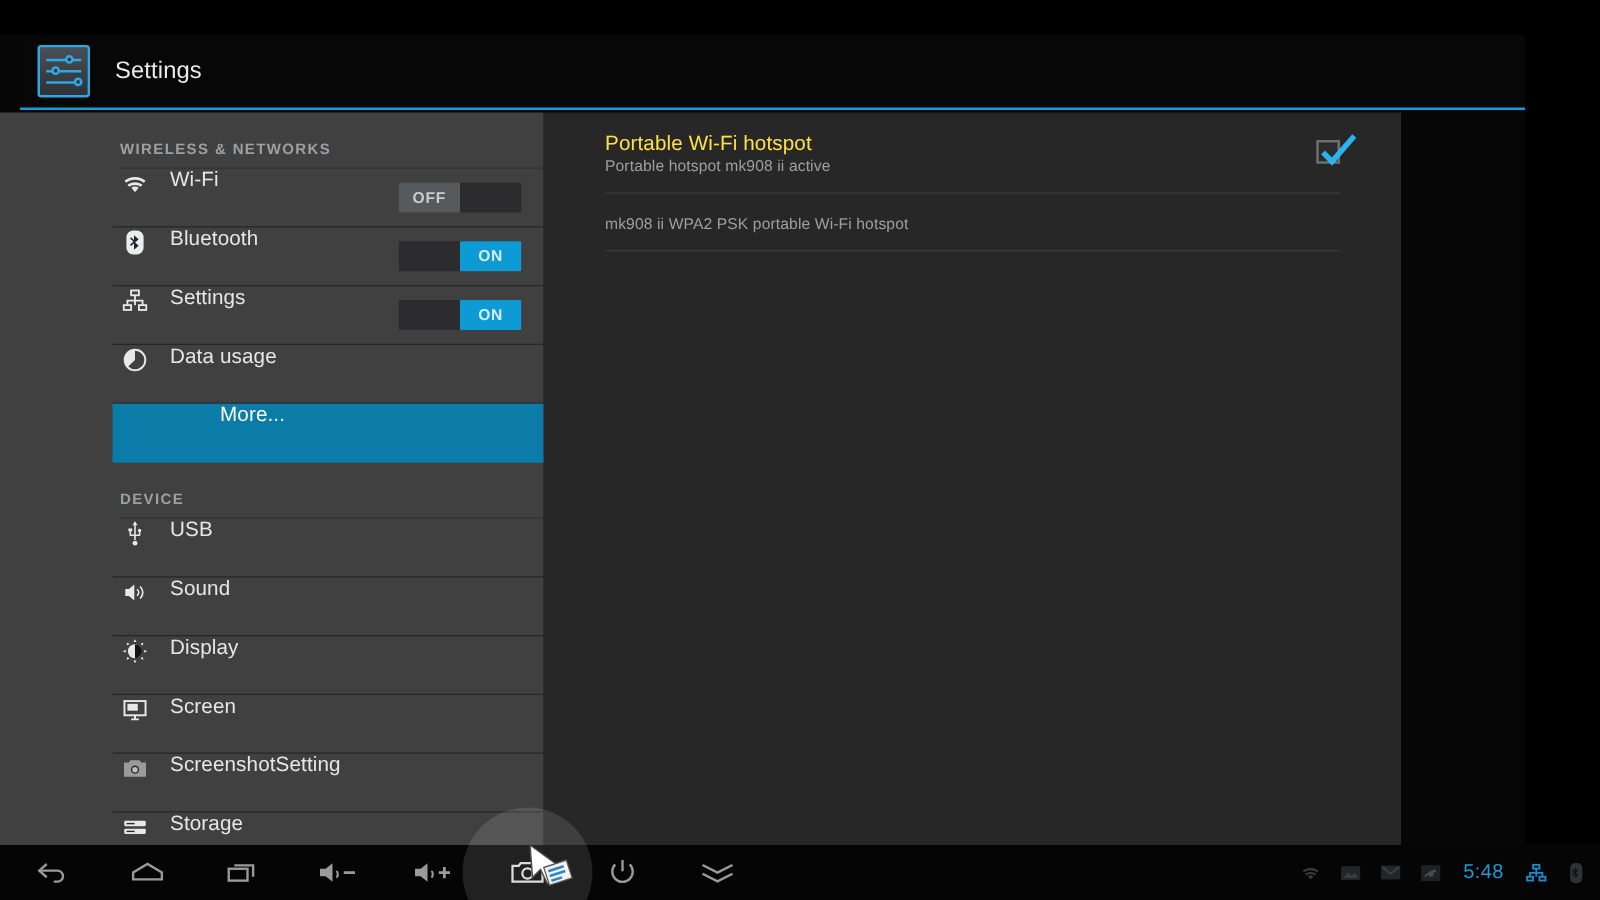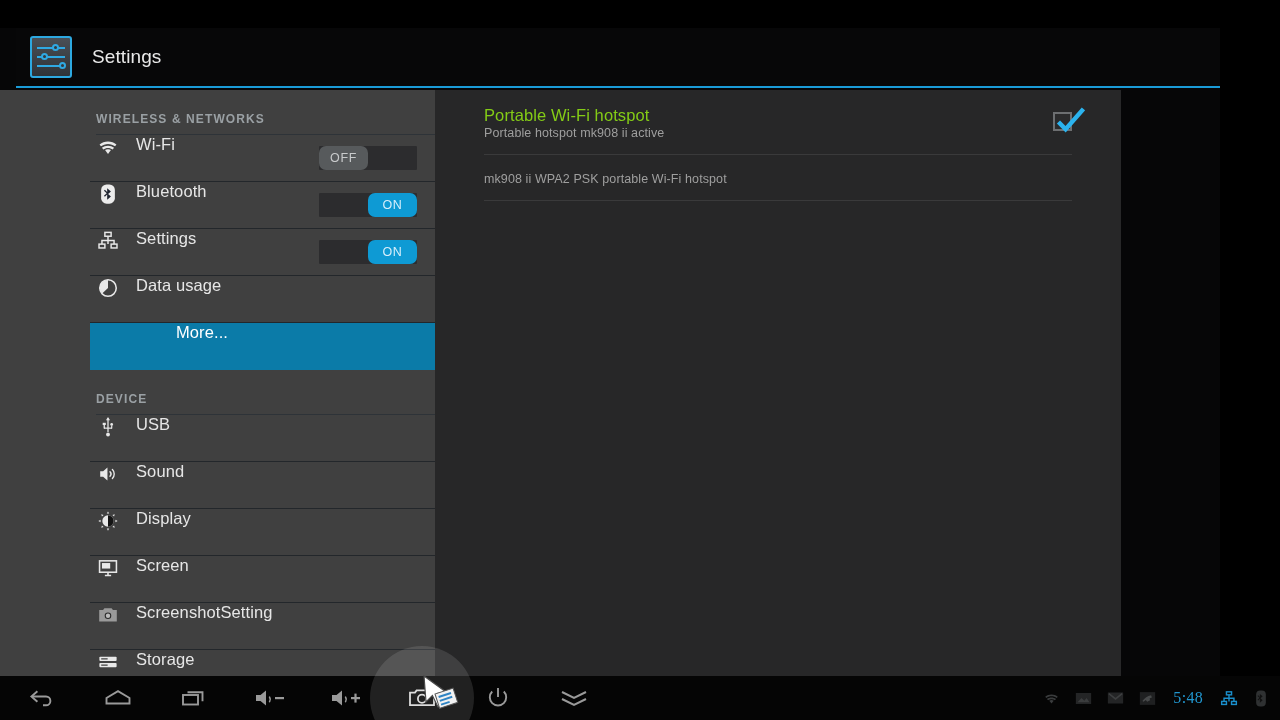--- a/index.html
+++ b/index.html
@@ -78,38 +78,38 @@
   .row.sel .lbl{ color:#fff; }
   .row.indent .lbl{ margin-left:40px; }
 
   
   .toggle{
     position:absolute; right:18px; top:50%; transform:translateY(-50%);
     width:98px; height:24px; background:#2c2c2e; border-radius:1px;
   }
   .toggle .tk{
     position:absolute; top:0; width:49px; height:24px;
-    font-size:12.5px; font-weight:normal; letter-spacing:.6px;
-    display:flex; align-items:center; justify-content:center; border-radius:7px;
+    font-size:12.5px; font-weight:bold; letter-spacing:.6px;
+    display:flex; align-items:center; justify-content:center; border-radius:1px;
   }
   .toggle.off .tk{ left:0; background:#575a5c; color:#c9cbcc; }
   .toggle.on  .tk{ left:49px; background:#0e9ad4; color:#d6eefb; }
 
   
   .g-wifi,.g-bt,.g-eth,.g-data,.g-usb,.g-snd,.g-disp,.g-scr,.g-shot,.g-stor{
     width:22px; height:22px;
   }
   svg{ display:block; }
 
   
   .c-item{
     position:relative; margin:0 auto; width:588px; padding:16px 0 14px 0;
     border-bottom:1px solid #3a3a3b;
   }
-  .c-item .t1{ color:#84cc16; font-size:16.5px; letter-spacing:.1px; }
+  .c-item .t1{ color:#fde047; font-size:16.5px; letter-spacing:.1px; }
   .c-item .t2{ color:#9f9f9f; font-size:12.5px; margin-top:1px; letter-spacing:.1px; }
   .chk{
     position:absolute; right:0; top:22px; width:19px; height:19px;
     border:2px solid #6d6f71; background:#2b2b2c;
   }
   .chk svg{ position:absolute; left:-2px; top:-7px; }
 
   
   #navbar{
     position:absolute; left:0; bottom:0; width:1280px; height:44px;
@@ -125,21 +125,21 @@
     transform:translate(-50%,-50%);
     width:104px; height:104px; border-radius:50%;
     background:rgba(255,255,255,.115);
   }
   #nav-left{ display:flex; margin-left:4px; }
   #nav-right{
     position:absolute; right:10px; top:0; height:44px;
     display:flex; align-items:center; gap:14px;
   }
   .st-ic{ width:18px; height:18px; display:flex; align-items:center; justify-content:center; }
-  #clock{ color:#2196cf; font-size:16px; letter-spacing:.3px; margin:0 3px;font-family:Liberation Serif, serif; }
+  #clock{ color:#2196cf; font-size:16px; letter-spacing:.3px; margin:0 3px; }
 
   
   #cursor{
     position:absolute; left:418px; bottom:2px; width:46px; height:44px;
     pointer-events:none;
   }
 </style>
 </head>
 <body>
 

